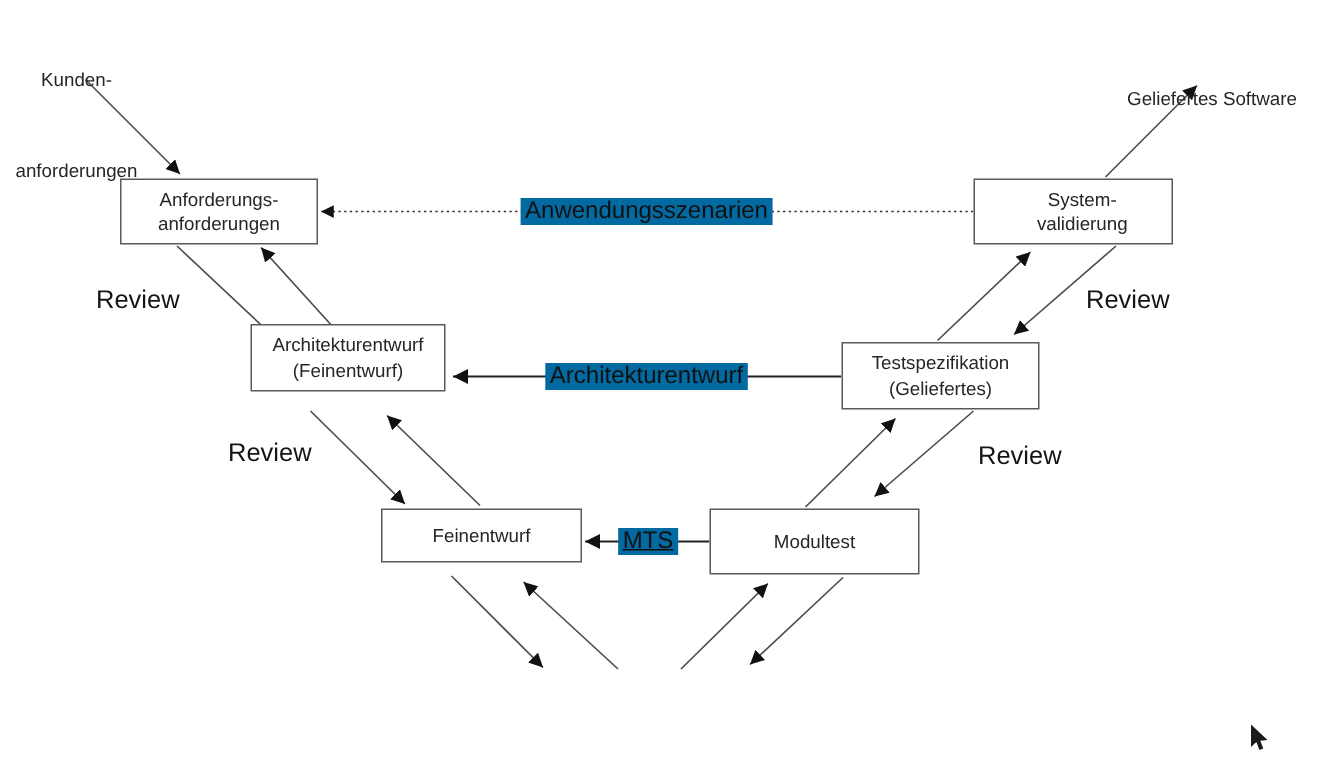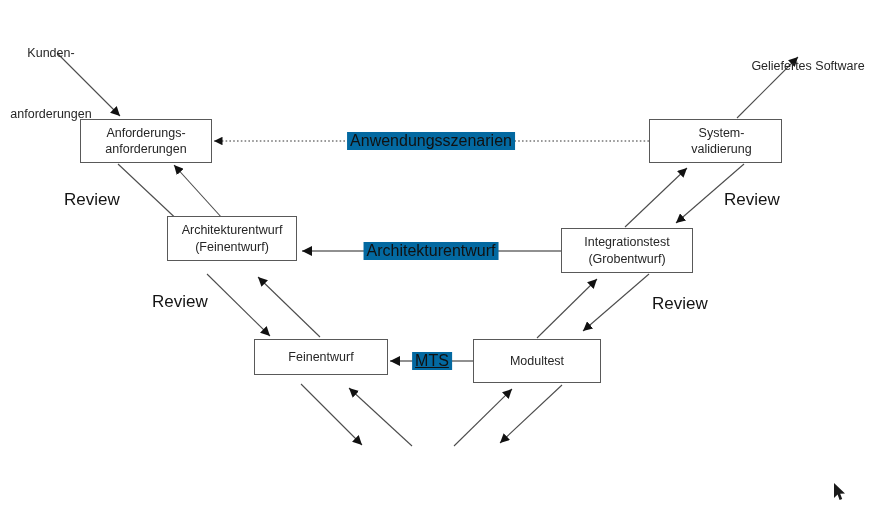--- a/index.html
+++ b/index.html
@@ -104,27 +104,27 @@
   </div>
   <div class="box" style="left:649px; top:119px; width:133px; height:44px;padding-left:12px;">
     <span>System-</span>
     <span>validierung</span>
   </div>
   <div class="box" style="left:167px; top:216px; width:130px; height:45px;">
     <span>Architekturentwurf</span>
     <span>(Feinentwurf)</span>
   </div>
   <div class="box" style="left:561px; top:228px; width:132px; height:45px;">
-    <span>Integrationstest</span>
-    <span>(Grobentwurf)</span>
+    <span>Testspezifikation</span>
+    <span>(Geliefertes)</span>
   </div>
   <div class="box" style="left:254px; top:339px; width:134px; height:36px;">
     <span>Feinentwurf</span>
   </div>
-  <div class="box" style="left:473px; top:339px; width:128px; height:44px;">
+  <div class="box" style="left:473px; top:339px; width:140px; height:44px;">
     <span>Modultest</span>
   </div>
 
   <div class="review-label" style="left:64px; top:190px;">Review</div>
   <div class="review-label" style="left:152px; top:292px;">Review</div>
   <div class="review-label" style="left:724px; top:190px;">Review</div>
   <div class="review-label" style="left:652px; top:294px;">Review</div>
 
   <div class="conn-label" style="left:431px; top:141px;">Anwendungsszenarien</div>
   <div class="conn-label" style="left:431px; top:251px;">Architekturentwurf</div>

